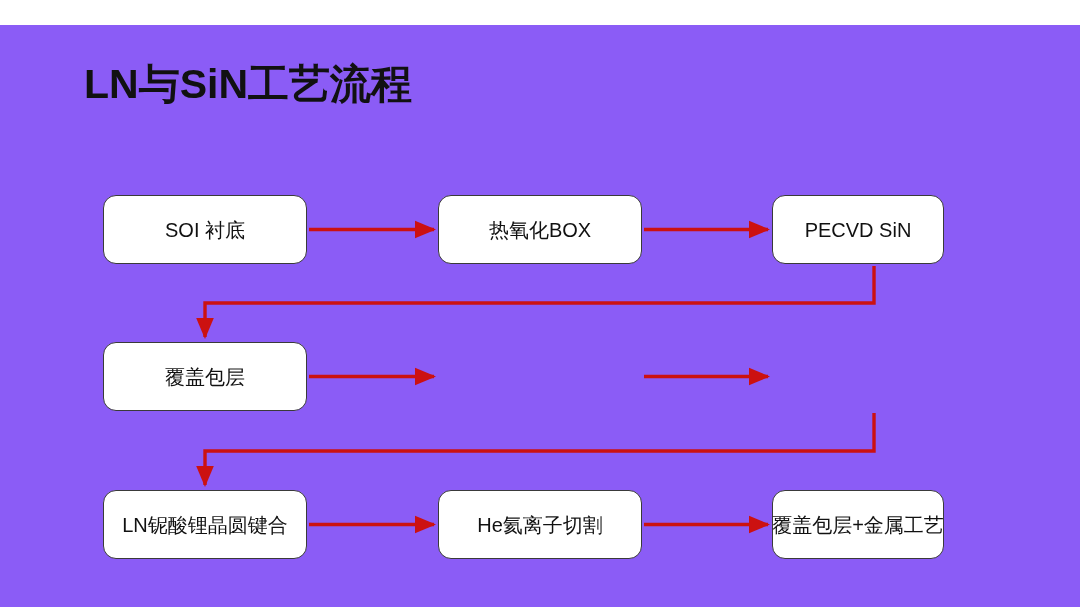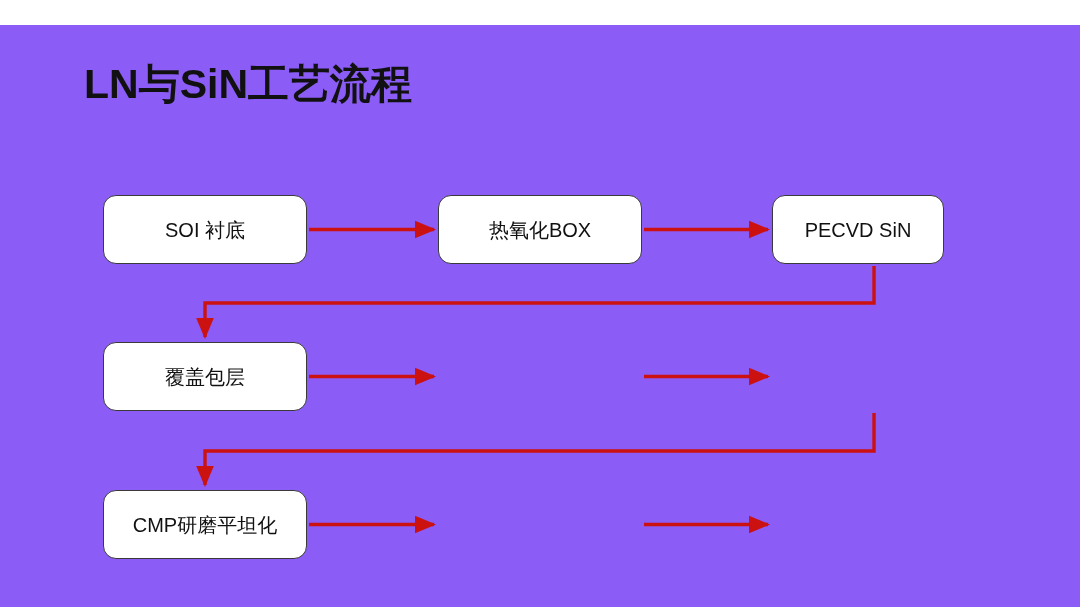--- a/index.html
+++ b/index.html
@@ -128,19 +128,25 @@
       <span class="node-label">PECVD SiN</span>
     </div>
 
     <div class="node col-1 row-2">
       <span class="node-label">覆盖包层</span>
     </div>
 
 
 
     <div class="node col-1 row-3">
-      <span class="node-label">CMP研磨平坦化</span>
+      <span class="node-label">LN铌酸锂晶圆键合</span>
     </div>
 
+    <div class="node col-2 row-3">
+      <span class="node-label">He氦离子切割</span>
+    </div>
 
+    <div class="node col-3 row-3">
+      <span class="node-label">覆盖包层+金属工艺</span>
+    </div>
 
   </div>
 </div>
 
 </body></html>

